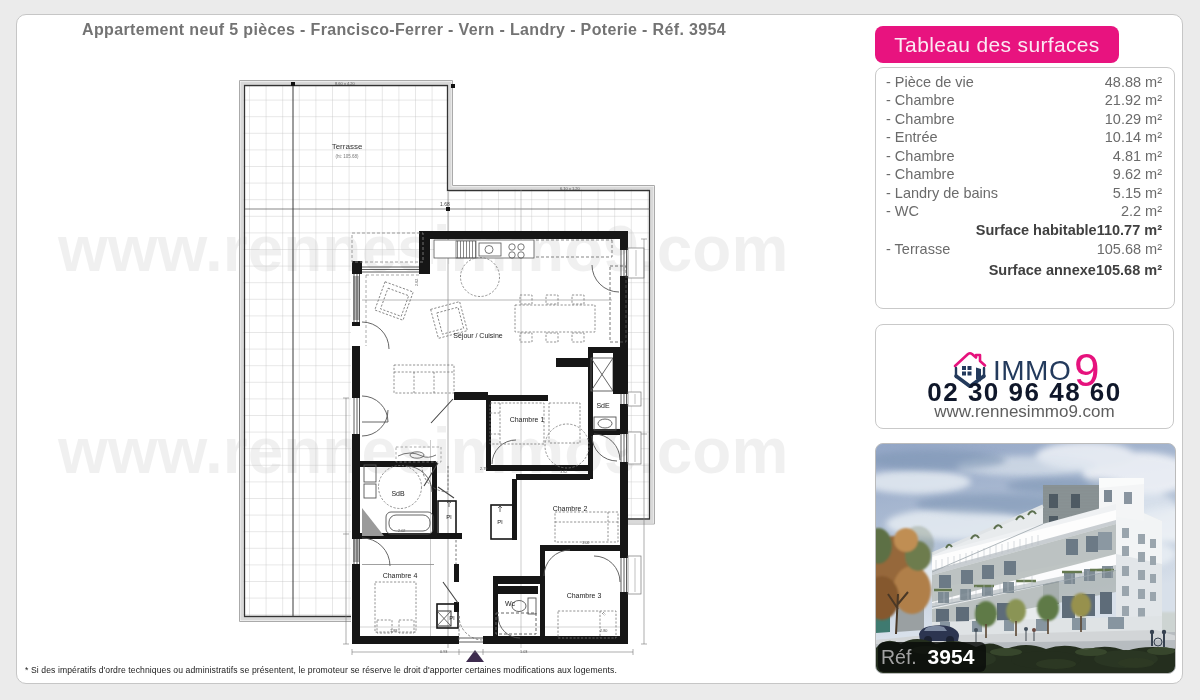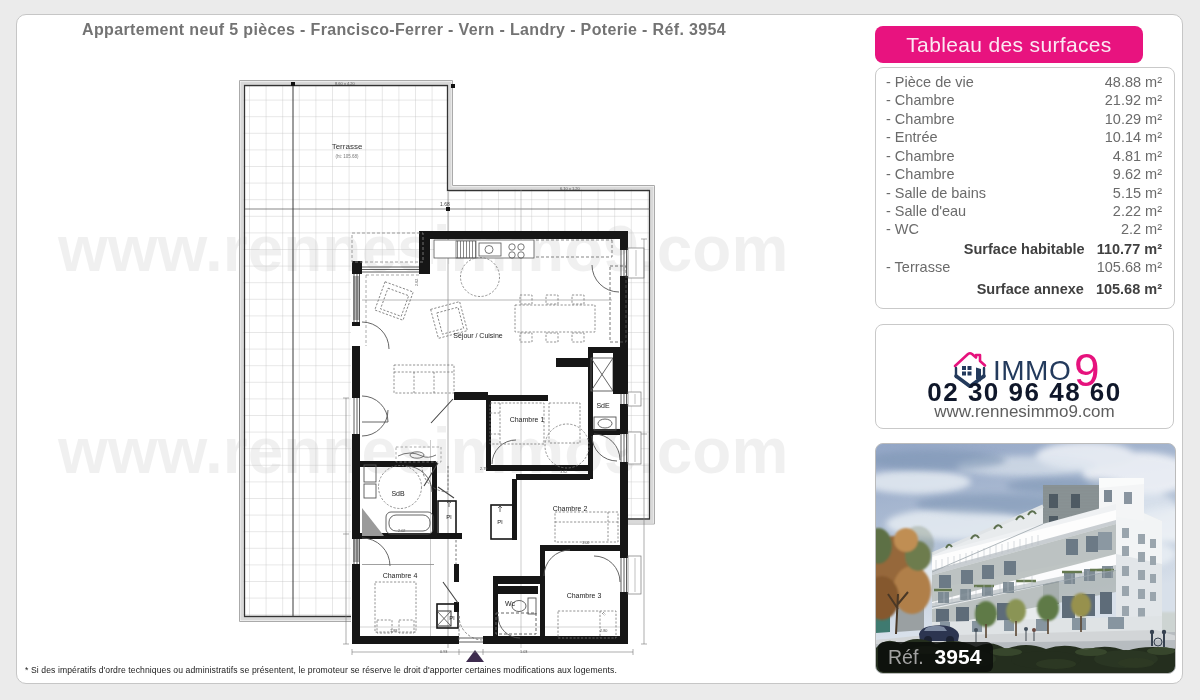--- a/index.html
+++ b/index.html
@@ -1,32 +1,32 @@
 <!DOCTYPE html>
 <html><head>
 <meta charset="utf-8">
 <style>
   html,body{margin:0;padding:0;}
   body{width:1200px;height:700px;background:#ebebeb;font-family:"Liberation Sans",sans-serif;position:relative;overflow:hidden;}
   .abs{position:absolute;}
   .card{left:16px;top:14px;width:1165px;height:668px;background:#fff;border:1px solid #c6c6c6;border-radius:10px;}
   .title{left:82px;top:21px;font-size:16px;font-weight:bold;color:#737373;letter-spacing:0.35px;}
   .wm{color:rgba(0,0,0,0.058);font-size:64px;font-weight:bold;letter-spacing:0;white-space:nowrap;z-index:1;line-height:64px;pointer-events:none;}
-  .pinkhdr{left:875px;top:26px;width:268px;height:37px;background:#e8137f;border-radius:8px;color:#fbe9f3;
+  .pinkhdr{left:875px;top:26px;width:244px;height:37px;background:#e8137f;border-radius:8px;color:#fbe9f3;
            font-size:21px;letter-spacing:0.35px;text-align:center;line-height:37px;z-index:5;}
   .surfbox{left:875px;top:67px;width:298px;height:240px;background:#fff;border:1px solid #c9c9c9;border-radius:8px;z-index:4;
            font-size:14.5px;color:#6b6b6b;}
-  .srow{display:flex;justify-content:space-between;padding:0 12px 0 10px;height:18.43px;line-height:18.43px;gap:12px;}
+  .srow{display:flex;justify-content:space-between;padding:0 12px 0 10px;height:18.43px;line-height:18.43px;}
   .srow.b{font-weight:bold;color:#404040;justify-content:flex-end;}
   .logobox{left:875px;top:324px;width:297px;height:103px;background:#fff;border:1px solid #c9c9c9;border-radius:8px;z-index:4;}
   .phone{left:875px;top:377px;width:299px;text-align:center;font-size:26px;font-weight:bold;color:#0f172a;letter-spacing:1.5px;z-index:6;}
   .url{left:875px;top:402px;width:299px;text-align:center;font-size:17px;color:#5e5e5e;letter-spacing:0px;z-index:6;}
   .photobox{left:875px;top:443px;width:299px;height:229px;border:1px solid #bbb;border-radius:8px;overflow:hidden;z-index:4;background:#aebfd3;}
   .refbadge{left:878px;top:642px;height:30px;background:rgba(10,12,10,0.82);border-radius:6px;color:#a2a2a2;
-            font-size:19.5px;line-height:30px;padding:0 12px 0 10px;z-index:8;}
+            font-size:19.5px;line-height:30px;padding:0 12px 0 3px;z-index:8;}
   .refbadge b{color:#fff;font-size:21px;}
   .footnote{left:25px;top:665px;font-size:8.6px;color:#1a1a1a;letter-spacing:0.1px;}
 </style>
 </head>
 <body>
 <div class="abs card"></div>
 <div class="abs title">Appartement neuf 5 pièces - Francisco-Ferrer - Vern - Landry - Poterie - Réf. 3954</div>
 
 <div class="abs" style="left:234px;top:76px;z-index:2;">
 <svg width="426" height="592" viewBox="234 76 426 592">
@@ -316,26 +316,22 @@
     </div>
   <div class="srow">
       <span>- Chambre</span>
       <span>4.81 m²</span>
     </div>
   <div class="srow">
       <span>- Chambre</span>
       <span>9.62 m²</span>
     </div>
   <div class="srow">
-      <span>- Salle de bains</span>
+      <span>- Landry de bains</span>
       <span>5.15 m²</span>
-    </div>
-  <div class="srow">
-      <span>- Salle d'eau</span>
-      <span>2.22 m²</span>
     </div>
   <div class="srow">
       <span>- WC</span>
       <span>2.2 m²</span>
     </div>
   <div class="srow b" style="margin-top:1px;">
       <span>Surface habitable</span>
       <span>110.77 m²</span>
     </div>
   <div class="srow">

